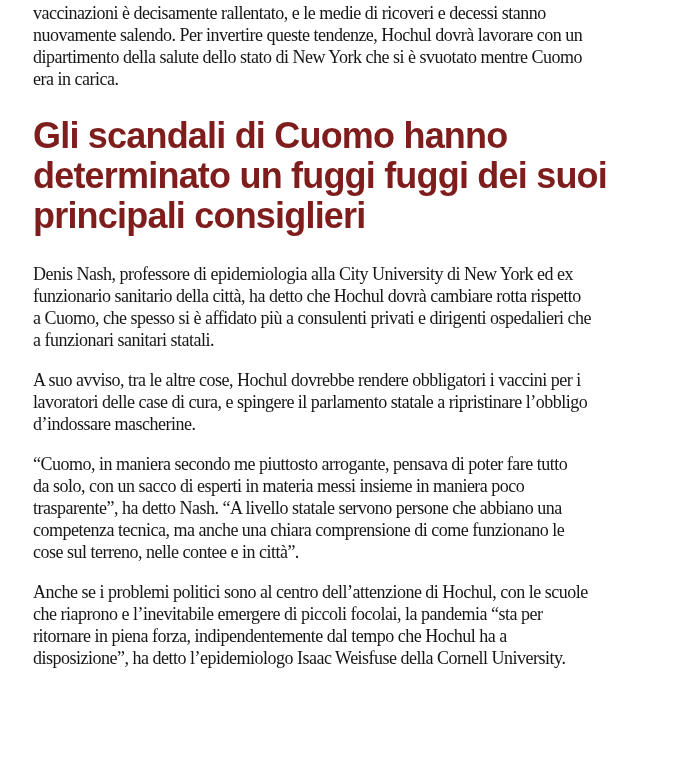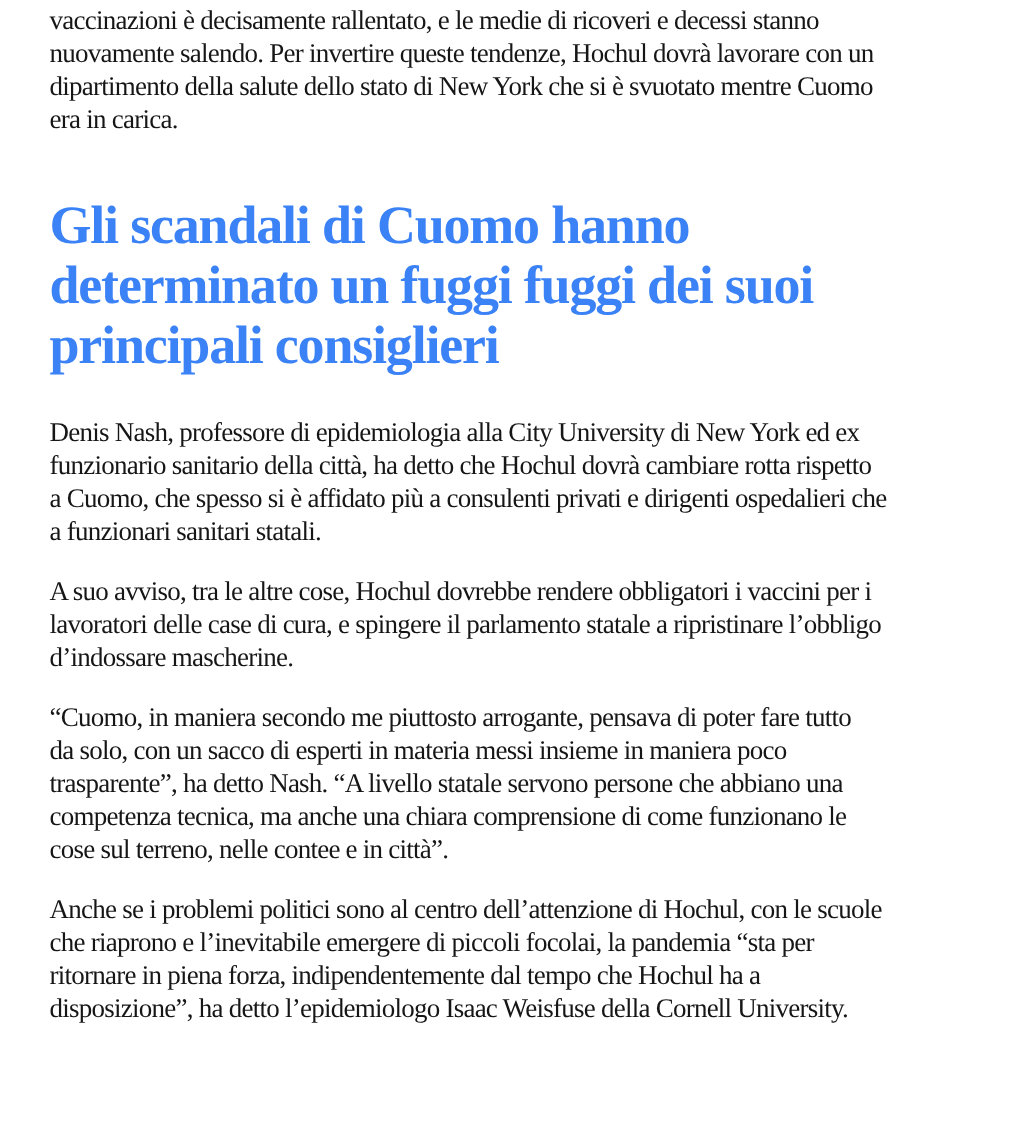--- a/index.html
+++ b/index.html
@@ -19,28 +19,28 @@
   .article-body p {
     margin: 0 0 18px 0;
     font-size: 18px;
     line-height: 22px;
     letter-spacing: -0.5px;
     color: #161616;
     white-space: pre-line;
     font-family: "Liberation Serif", serif;
   }
   .article-body h2 {
-    margin: 40px 0 27px 0;
+    margin: 26px 0 27px 0;
     font-size: 36px;
     line-height: 40px;
     font-weight: 700;
     letter-spacing: -0.8px;
-    color: #3b82f6;
+    color: #7f1d1d;
     white-space: pre-line;
-    font-family: Liberation Serif, serif;
+    font-family: Liberation Sans, sans-serif;
   }
 </style>
 </head>
 <body>
 
 <main class="article-body">
   <p>vaccinazioni è decisamente rallentato, e le medie di ricoveri e decessi stanno
 nuovamente salendo. Per invertire queste tendenze, Hochul dovrà lavorare con un
 dipartimento della salute dello stato di New York che si è svuotato mentre Cuomo
 era in carica.</p>

